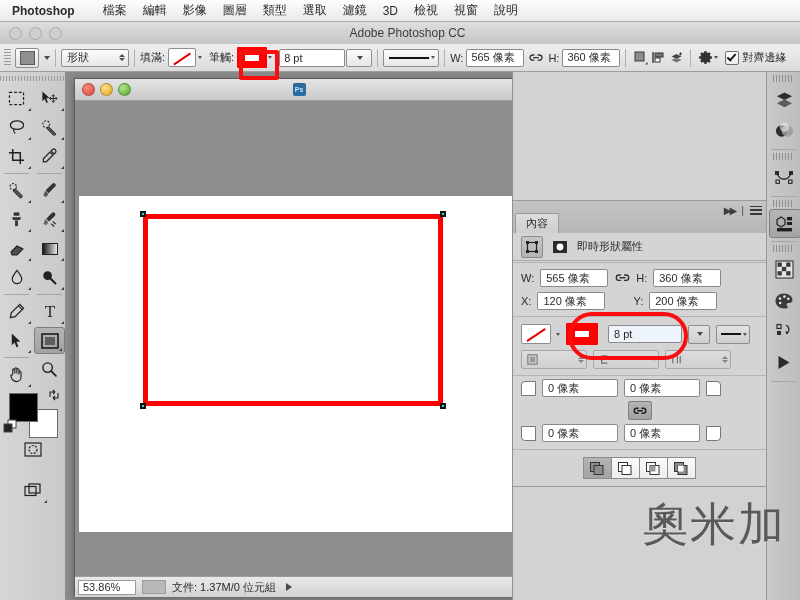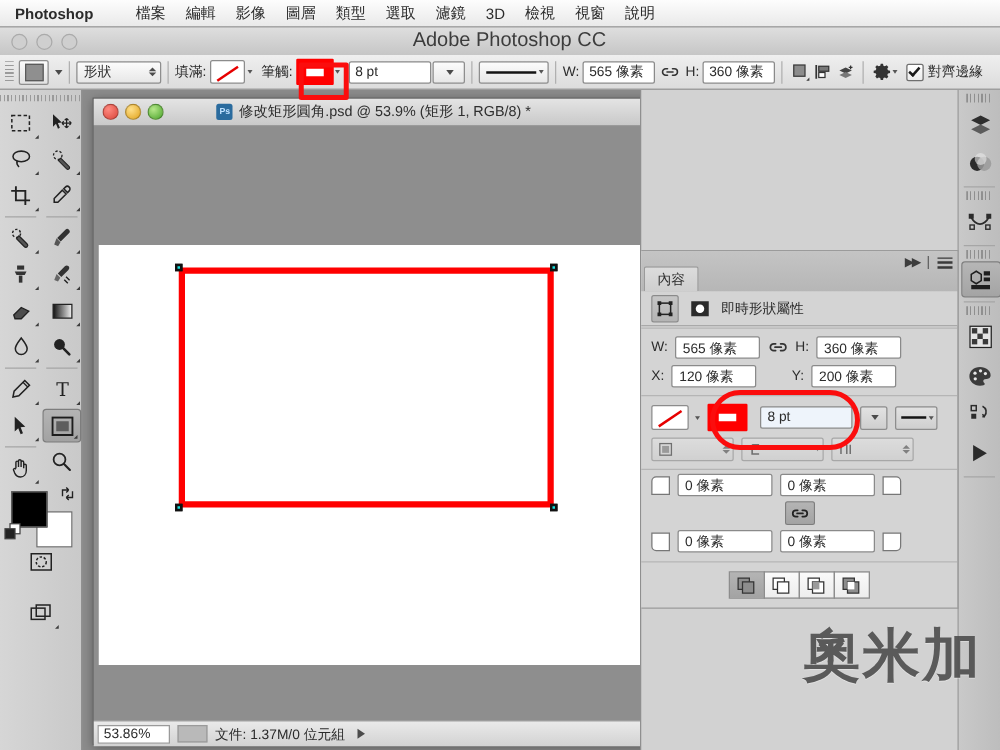--- a/index.html
+++ b/index.html
@@ -11,35 +11,35 @@
   }
   .app{position:relative;width:800px;height:600px;}
 
   
   .menubar{
     position:absolute;left:0;top:0;width:800px;height:22px;
     background:linear-gradient(#fdfdfd,#e9e9e9);
     border-bottom:1px solid #a9a9a9;
     display:flex;align-items:center;padding:0 6px;box-sizing:border-box;
   }
-  .menubar .app-name{font-weight:bold;font-size:12px;margin-right:20px;padding:0 6px;}
+  .menubar .app-name{font-weight:bold;font-size:12px;margin-right:14px;padding:0 6px;}
   .menubar .mi{font-size:12px;padding:0 8px;white-space:nowrap;}
 
   
   .ps-title{
     position:absolute;left:0;top:22px;width:800px;height:22px;
     background:linear-gradient(#dedede,#c6c6c6);
     border-bottom:1px solid #9b9b9b;
     display:flex;align-items:center;
   }
   .traffic{display:flex;gap:7px;margin-left:9px;}
   .tl{width:11px;height:11px;border-radius:50%;background:#cfcfcf;border:1px solid #aaa;}
   .ps-title .t{
     position:absolute;left:15px;right:0;text-align:center;
-    font-size:16px;color:#3c3c3c;
+    font-size:12px;color:#3c3c3c;
   }
 
   
   .optbar{
     position:absolute;left:0;top:44px;width:800px;height:28px;
     background:linear-gradient(#efefef,#dcdcdc);
     border-bottom:1px solid #9e9e9e;
     display:flex;align-items:center;box-sizing:border-box;padding:0 4px;
   }
   .grip{width:7px;height:18px;margin-right:4px;
@@ -220,21 +220,21 @@
   }
   .po.sel{background:linear-gradient(#b4b4b4,#a3a3a3);}
 
   
   .anno{position:absolute;border:4px solid #fb0d0d;pointer-events:none;}
   .anno.box{border-radius:2px;}
   .anno.oval{border-radius:26px;}
 
   
   .watermark{
-    position:absolute;right:14px;bottom:44px;font-size:46px;font-weight:bold;
+    position:absolute;right:14px;bottom:44px;font-size:46px;font-weight:normal;
     color:#4e4e4e;letter-spacing:2px;opacity:.9;
     font-family:"DejaVu Sans","Liberation Sans",sans-serif;
     text-shadow:0 1px 0 rgba(255,255,255,.35);
   }
 </style>
 </head>
 <body>
 
 <div class="app">
 
@@ -550,21 +550,20 @@
 
   <div class="docwin">
     <div class="doc-title">
       <div class="doc-traffic">
         <div class="dt r"></div>
         <div class="dt y"></div>
         <div class="dt g"></div>
       </div>
       <div class="doc-name">
         <span class="psd-ico">Ps</span>
-        <span>修改矩形圓角.psd @ 53.9% (矩形 1, RGB/8) *</span>
       </div>
     </div>
 
     <div class="doc-body">
       <div class="canvas">
         <div class="shape-rect">
           <i class="anchor" style="left:-8px;top:-8px">
               <i></i>
             </i>
           <i class="anchor" style="right:-8px;top:-8px">

